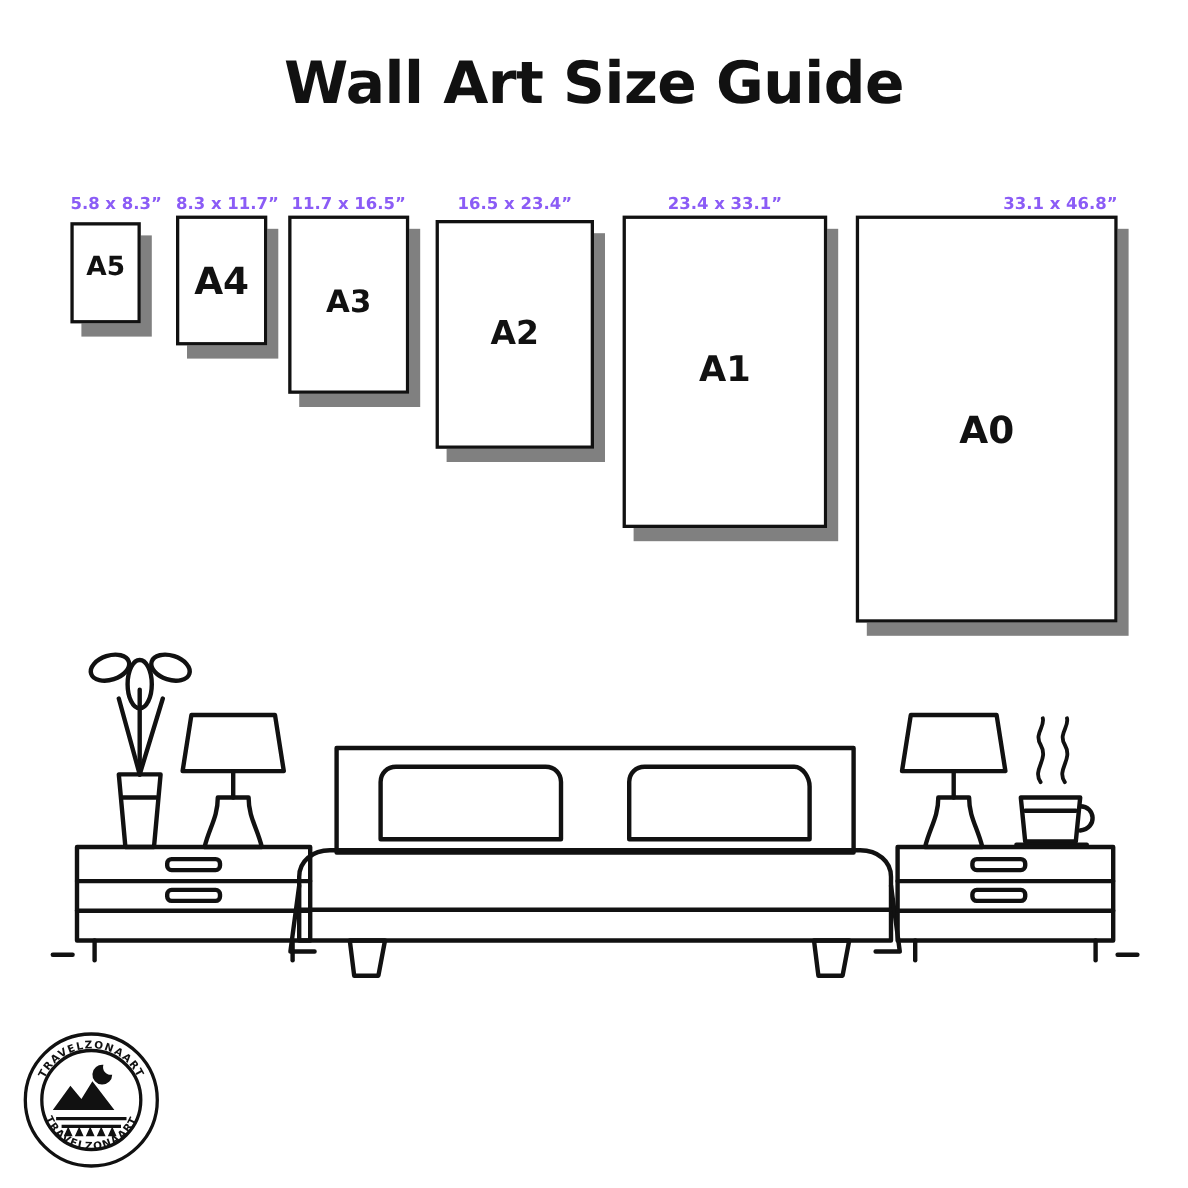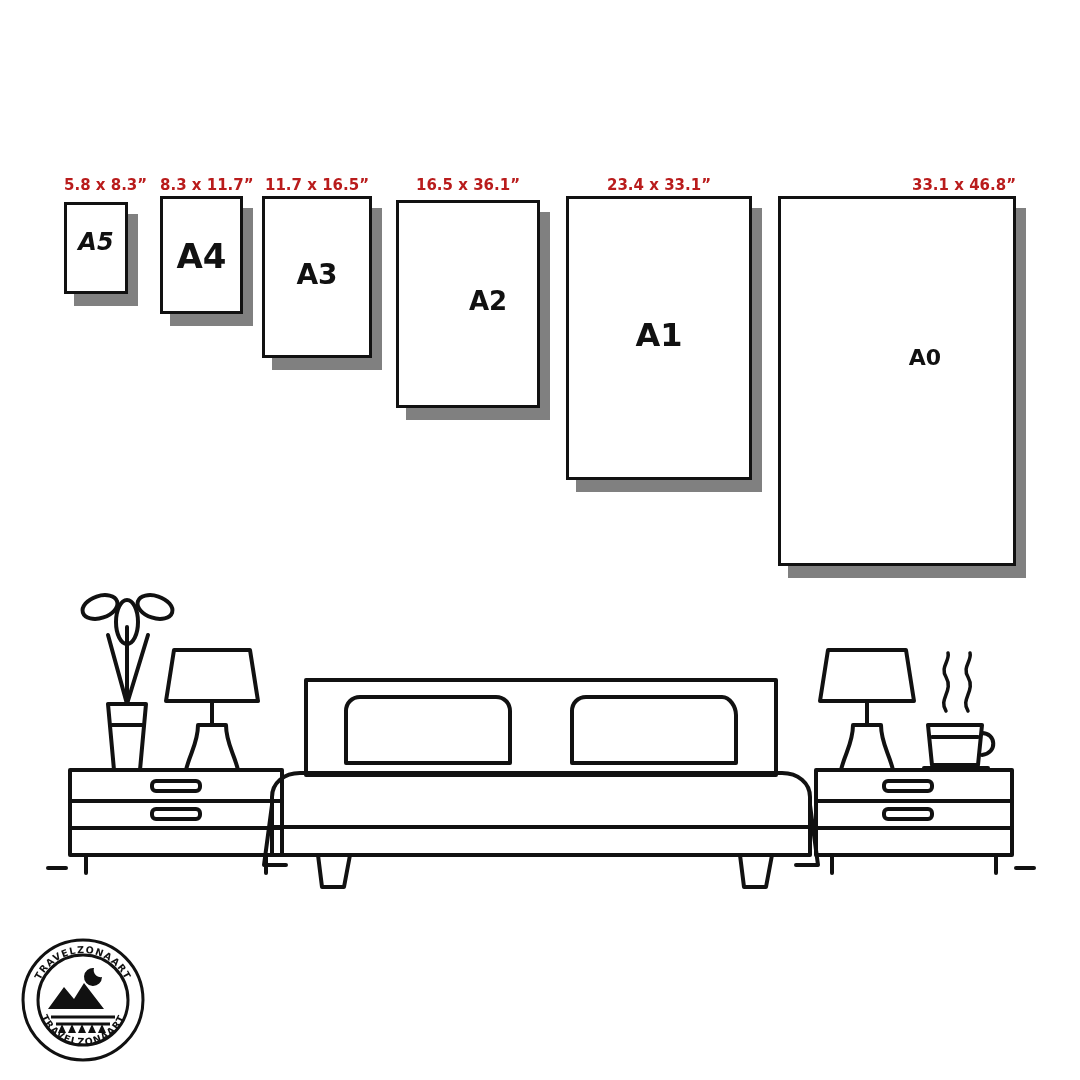--- a/index.html
+++ b/index.html
@@ -74,21 +74,21 @@
     color: #111111;
     font-family: "DejaVu Sans", sans-serif;
   }
   .frame-dims {
     position: absolute;
     left: 0;
     width: 100%;
     text-align: center;
     font-weight: bold;
     font-size: 15px;
-    color: #b91c1c;
+    color: #8b5cf6;
     font-family: "DejaVu Sans", sans-serif;
     white-space: nowrap;
   }
 
   
   .furniture {
     position: absolute;
     left: 0;
     top: 565px;
     width: 1080px;
@@ -112,62 +112,63 @@
     font-size: 34px;
     color: #111111;
     letter-spacing: -0.5px;
   }
 </style>
 </head>
 <body>
 
 <div id="page">
 
+  <div class="title">Wall Art Size Guide</div>
 
   <div class="frames">
 
     <div class="frame-wrap" style="left:64px; top:202px; width:64px; height:92px;">
       <div class="frame-shadow"></div>
       <div class="frame-box"></div>
-      <div class="frame-label" style="font-size:24px; top:26px;font-style:italic;">A5</div>
+      <div class="frame-label" style="font-size:24px; top:26px;">A5</div>
       <div class="frame-dims" style="top:-26px;">5.8 x 8.3”</div>
     </div>
 
     <div class="frame-wrap" style="left:160px; top:196px; width:83px; height:118px;">
       <div class="frame-shadow"></div>
       <div class="frame-box"></div>
       <div class="frame-label" style="font-size:34px; top:40px;">A4</div>
       <div class="frame-dims" style="top:-20px;">8.3 x 11.7”</div>
     </div>
 
     <div class="frame-wrap" style="left:262px; top:196px; width:110px; height:162px;">
       <div class="frame-shadow"></div>
       <div class="frame-box"></div>
       <div class="frame-label" style="font-size:28px; top:62px;">A3</div>
       <div class="frame-dims" style="top:-20px;">11.7 x 16.5”</div>
     </div>
 
     <div class="frame-wrap" style="left:396px; top:200px; width:144px; height:208px;">
       <div class="frame-shadow"></div>
       <div class="frame-box"></div>
-      <div class="frame-label" style="font-size:26px; top:86px;padding-left:20px;">A2</div>
-      <div class="frame-dims" style="top:-24px;">16.5 x 36.1”</div>
+      <div class="frame-label" style="font-size:30px; top:86px;">A2</div>
+      <div class="frame-dims" style="top:-24px;">16.5 x 23.4”</div>
     </div>
 
     <div class="frame-wrap" style="left:566px; top:196px; width:186px; height:284px;">
       <div class="frame-shadow"></div>
       <div class="frame-box"></div>
       <div class="frame-label" style="font-size:32px; top:120px;">A1</div>
       <div class="frame-dims" style="top:-20px;">23.4 x 33.1”</div>
     </div>
 
     <div class="frame-wrap" style="left:778px; top:196px; width:238px; height:370px;">
       <div class="frame-shadow"></div>
       <div class="frame-box"></div>
-      <div class="frame-label" style="font-size:22px; top:149px;margin-left:28px;">A0</div>
+      <div class="frame-label" style="font-size:34px; top:176px;">A0</div>
       <div class="frame-dims" style="top:-20px;text-align:right;">33.1 x 46.8”</div>
     </div>
 
   </div>
 
   <svg class="furniture" viewBox="0 0 1080 345" xmlns="http://www.w3.org/2000/svg" fill="none" stroke="#111111" stroke-width="4" stroke-linejoin="round" stroke-linecap="round">
 
     <line x1="48" y1="303" x2="66" y2="303"></line>
 
     <line x1="1016" y1="303" x2="1034" y2="303"></line>

